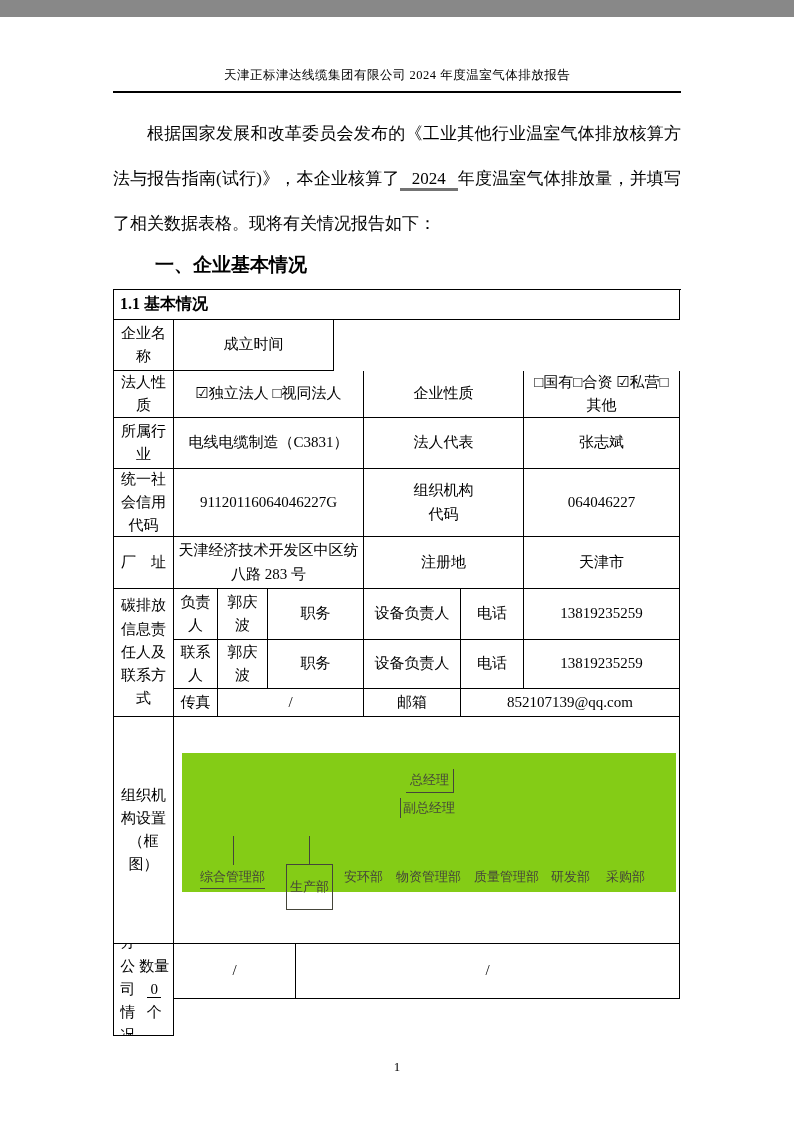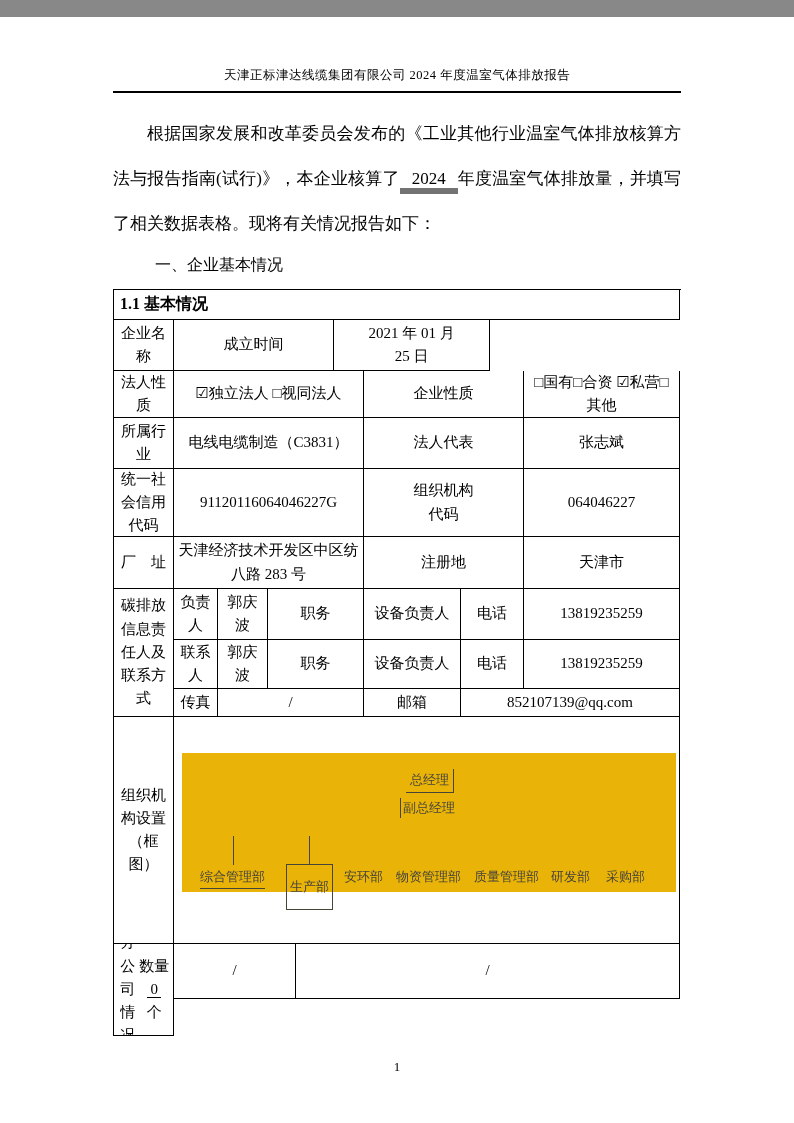--- a/index.html
+++ b/index.html
@@ -10,22 +10,22 @@
   }
   .content { margin:0 113px; width:568px; }
   .doc-header {
     padding-top:50px; padding-bottom:7px; border-bottom:2px solid #000;
     text-align:center; font-size:12.5px; letter-spacing:.5px;
   }
   .intro {
     margin:18px 0 0 0; font-size:17px; line-height:45px;
     text-align:justify; text-indent:2em;
   }
-  .u-year { border-bottom:6px solid #737373; padding:0 12px; }
-  .section-heading { font-size:16px; line-height:30px; margin-top:4px; padding-left:42px; }
+  .u-year { border-bottom:3px solid #737373; padding:0 12px; }
+  .section-heading { font-size:19px; line-height:30px; margin-top:4px; padding-left:42px;font-weight:bold; }
 
   
   .gtable { margin-top:9px; border-top:1px solid #000; border-left:1px solid #000; font-size:15px; }
   .row { display:flex; }
   .col { display:flex; flex-direction:column; }
   .cell {
     box-sizing:border-box; border-right:1px solid #000; border-bottom:1px solid #000;
     display:flex; align-items:center; justify-content:center; text-align:center;
     white-space:pre-line; padding:1px 3px; line-height:1.55; overflow:hidden;
   }
@@ -80,22 +80,20 @@
     <div class="gtable">
 
       <div class="row">
         <div class="cell left title-cell w-full h-title">1.1 基本情况</div>
       </div>
 
       <div class="row">
         <div class="cell w-a h-r2">企业名
 称</div>
         <div class="cell w-c h-r2">成立时间</div>
-        <div class="cell w-d h-r2">2021 年 01 月
-25 日</div>
       </div>
 
       <div class="row">
         <div class="cell w-a h-r3">法人性
 质</div>
         <div class="cell w-b h-r3">☑独立法人 □视同法人</div>
         <div class="cell w-c h-r3">企业性质</div>
         <div class="cell w-d h-r3">□国有□合资 ☑私营□其他</div>
       </div>
 
@@ -155,21 +153,21 @@
           </div>
         </div>
       </div>
 
       <div class="row">
         <div class="cell w-a h-org">组织机
 构设置
 （框
 图）</div>
         <div class="cell w-rest h-org org-cell">
-          <div class="org-canvas" style="background: #eab308;">
+          <div class="org-canvas" style="background: #84cc16;">
             <span class="org-item org-gm">总经理</span>
             <span class="org-item org-dgm">副总经理</span>
             <span class="org-vline vl1"></span>
             <span class="org-vline vl2"></span>
             <span class="org-item org-dept dept-underline" style="left:18px">综合管理部</span>
             <span class="org-item dept-box" style="left:104px">生产部</span>
             <span class="org-item org-dept" style="left:162px">安环部</span>
             <span class="org-item org-dept" style="left:214px">物资管理部</span>
             <span class="org-item org-dept" style="left:292px">质量管理部</span>
             <span class="org-item org-dept" style="left:369px">研发部</span>

